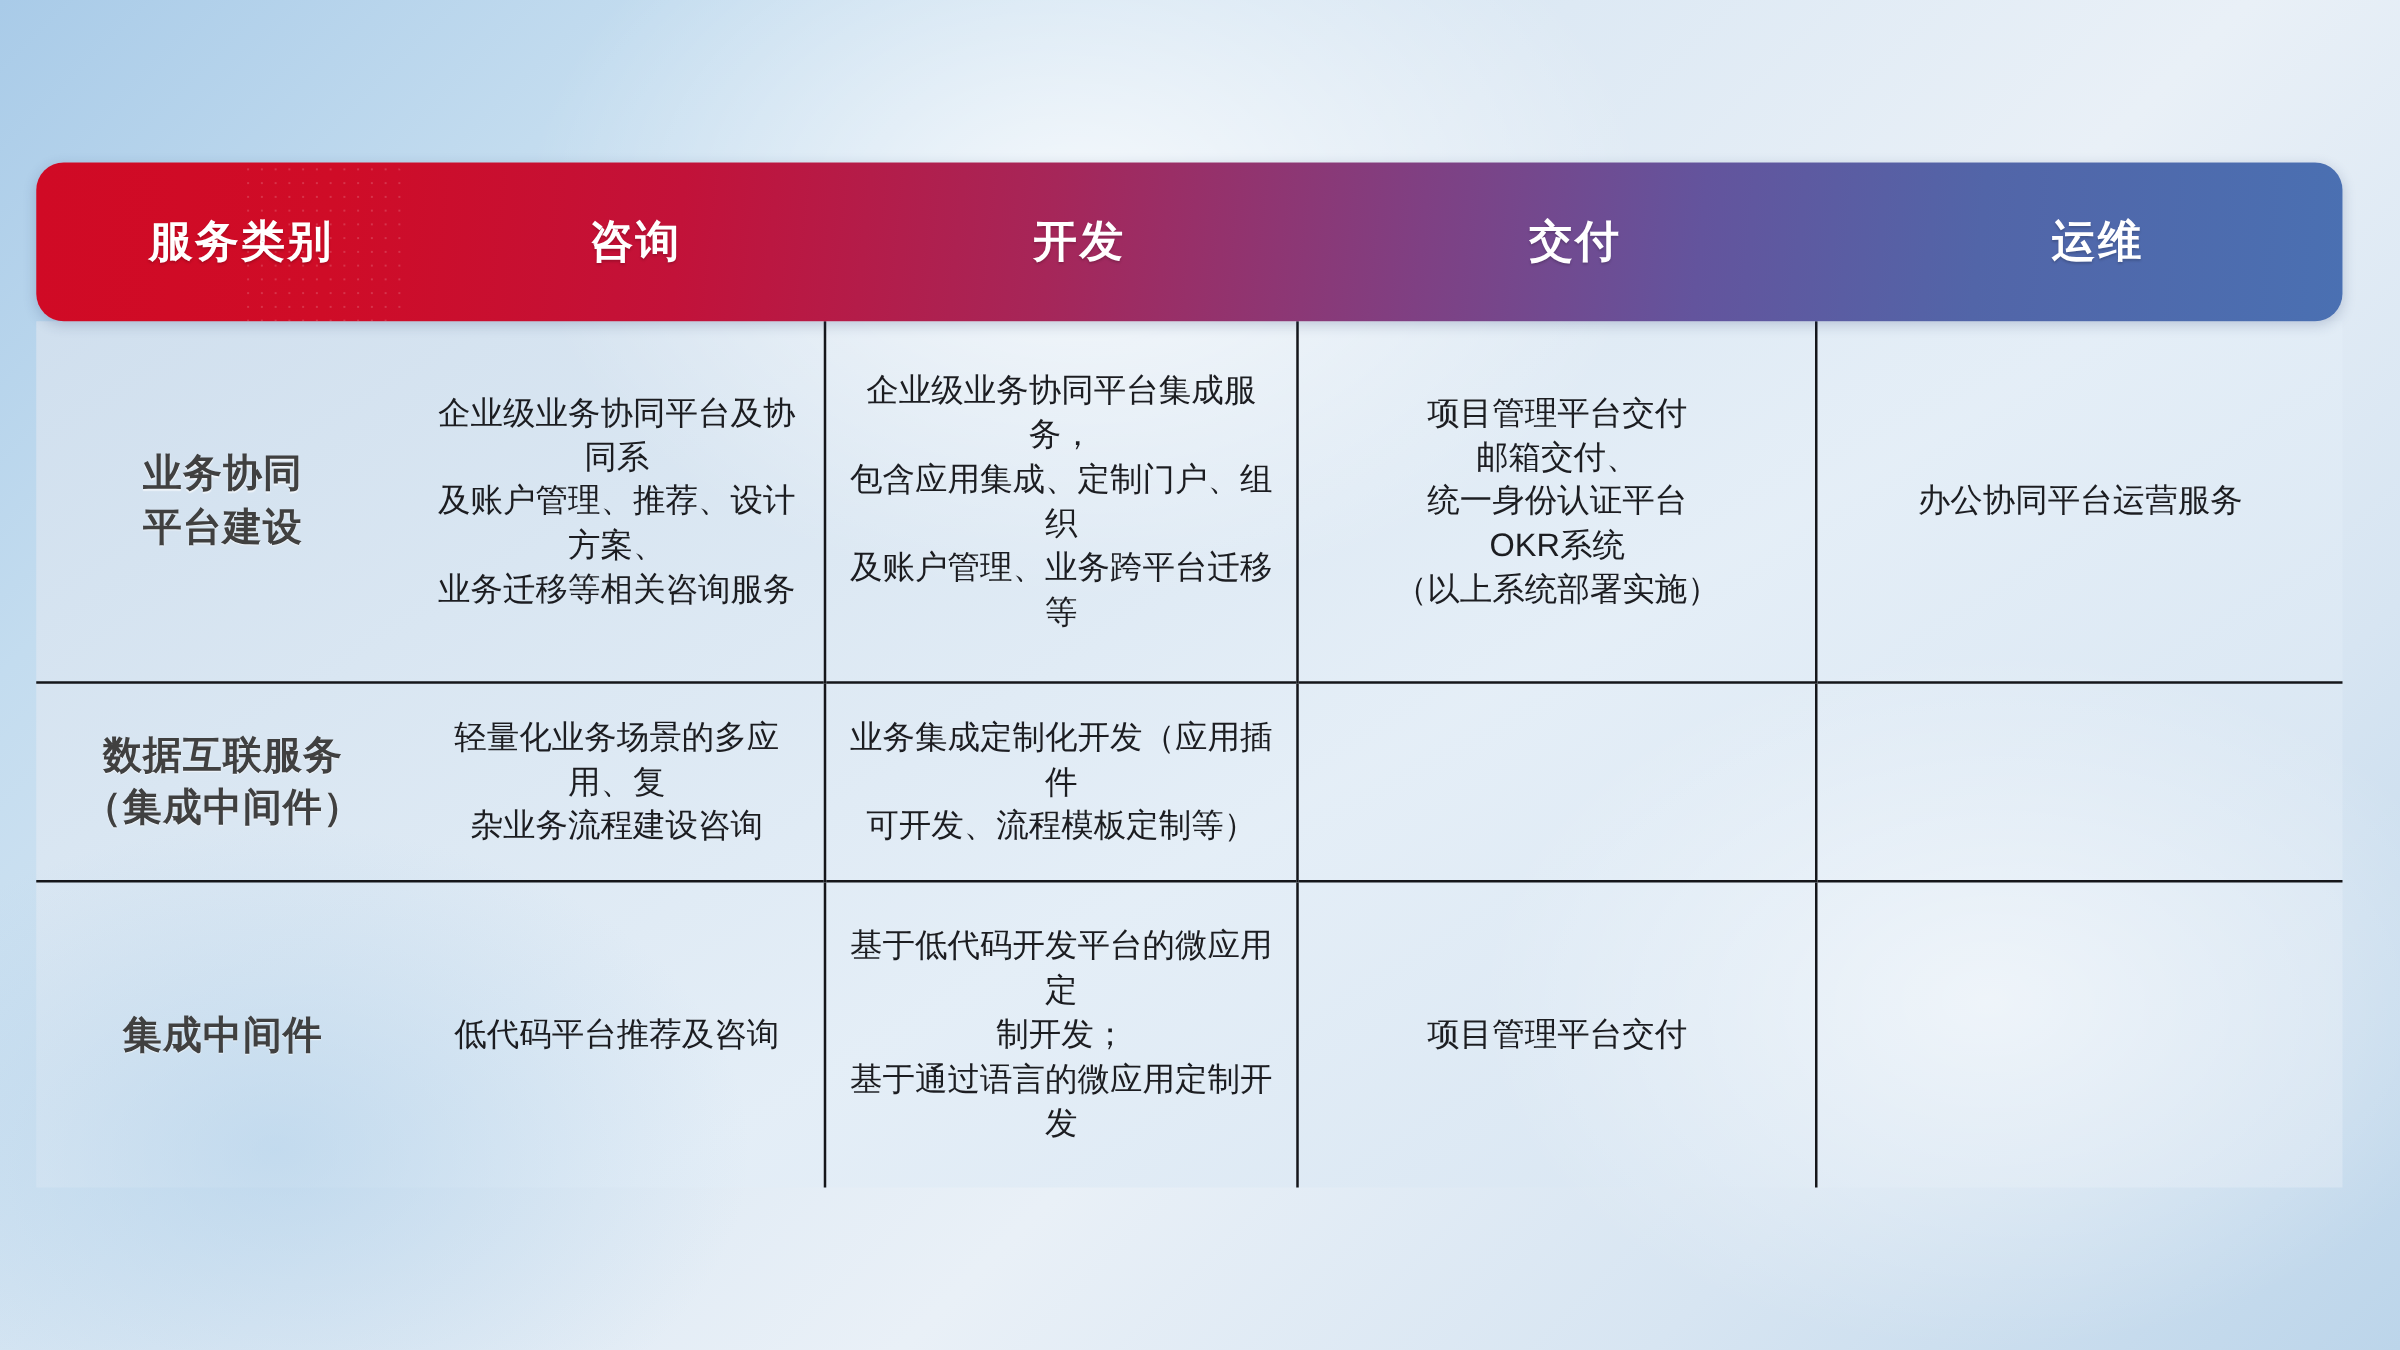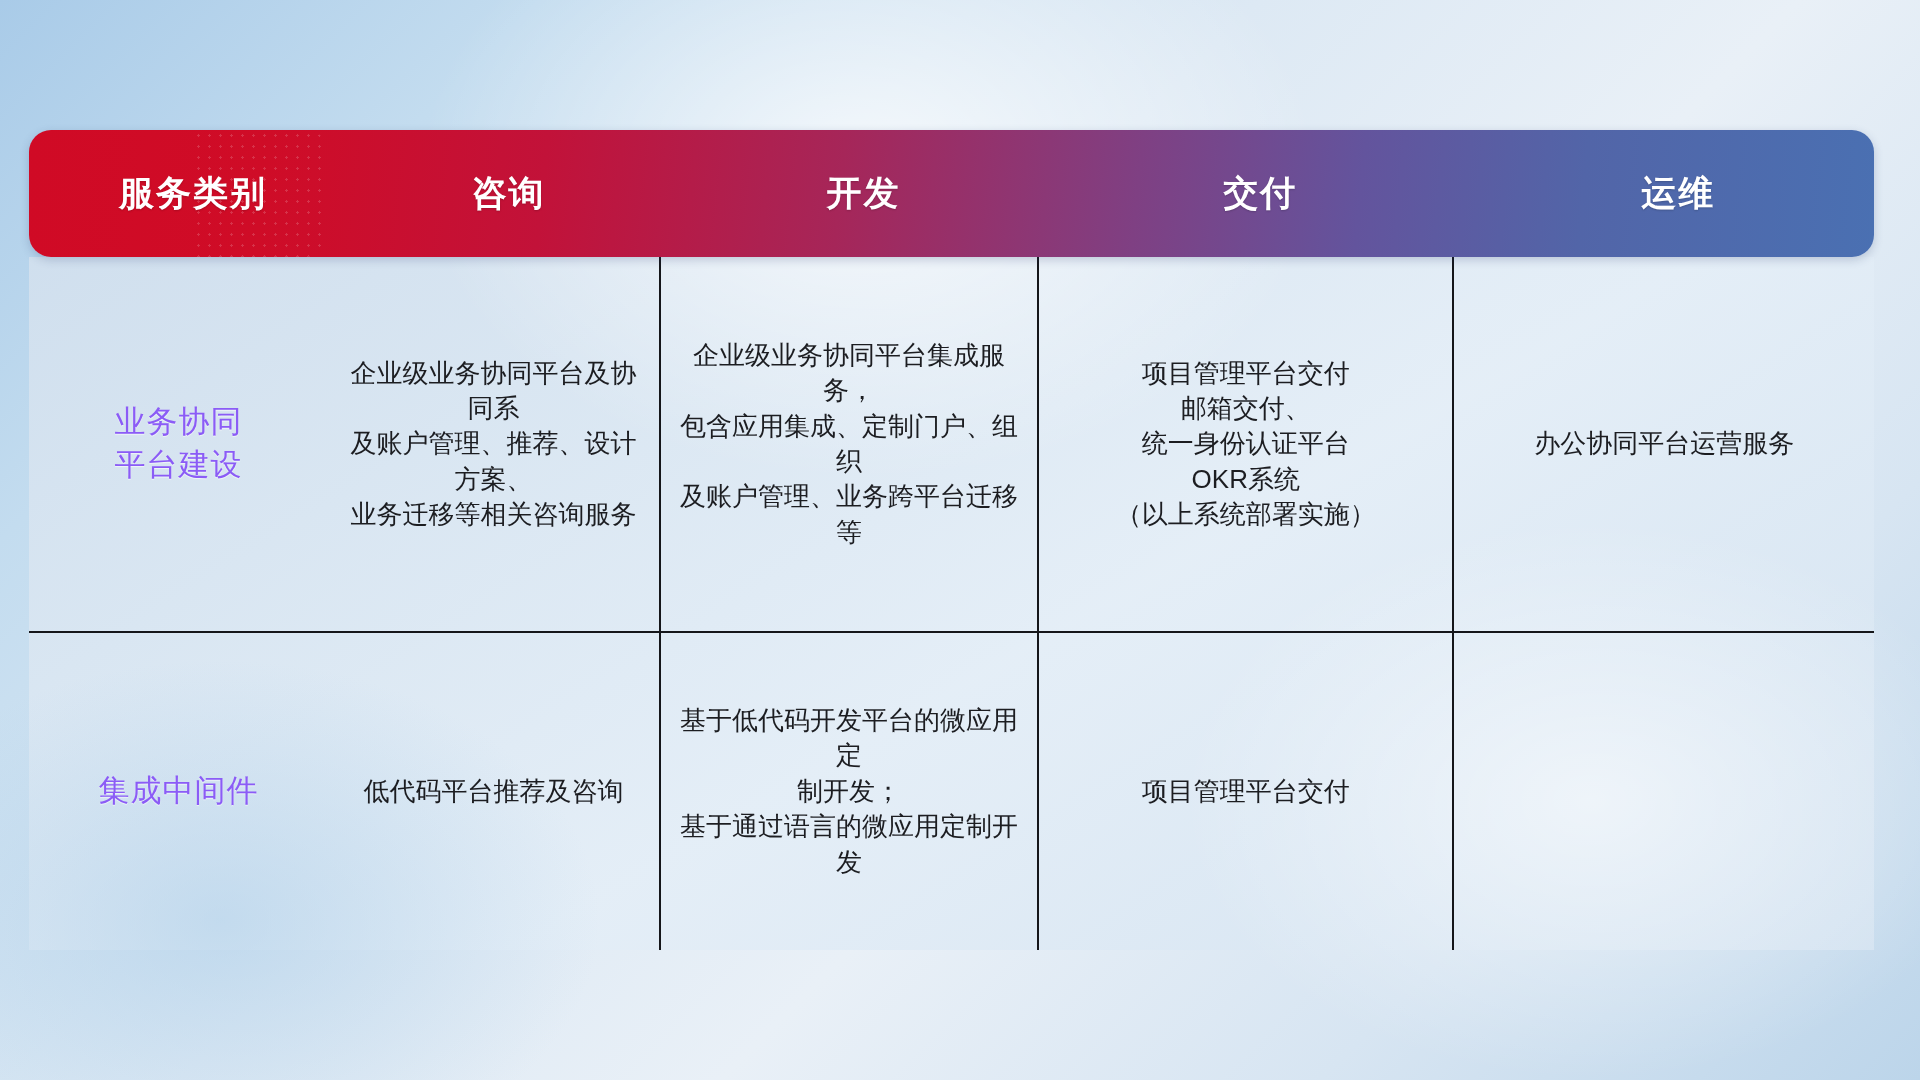--- a/index.html
+++ b/index.html
@@ -122,22 +122,22 @@
     background: transparent;
   }
   tbody tr:first-child td {
     border-top: 0;
   }
   tbody tr td:first-child,
   tbody tr td:last-child {
     border-right: 0;
   }
   tbody tr td.row-head {
-    color: #8b5cf6;
-    font-weight: normal;
+    color: #404040;
+    font-weight: bold;
     font-size: 31px;
     letter-spacing: 1px;
     line-height: 1.38;
     text-shadow: 0 1px 1px rgba(255,255,255,0.65);
   }
 
   
   .body-panel {
     position: absolute;
     left: 0;
@@ -222,20 +222,40 @@
 邮箱交付、
 统一身份认证平台
 OKR系统
 （以上系统部署实施）</span>
         </td>
         <td>
           <span class="cell-text">办公协同平台运营服务</span>
         </td>
       </tr>
 
+      <tr>
+        <td class="row-head">
+          <span class="cell-text">数据互联服务
+（集成中间件）</span>
+        </td>
+        <td>
+          <span class="cell-text">轻量化业务场景的多应用、复
+杂业务流程建设咨询</span>
+        </td>
+        <td>
+          <span class="cell-text">业务集成定制化开发（应用插件
+可开发、流程模板定制等）</span>
+        </td>
+        <td>
+          <span class="cell-text"></span>
+        </td>
+        <td>
+          <span class="cell-text"></span>
+        </td>
+      </tr>
 
       <tr>
         <td class="row-head">
           <span class="cell-text">集成中间件</span>
         </td>
         <td>
           <span class="cell-text">低代码平台推荐及咨询</span>
         </td>
         <td>
           <span class="cell-text">基于低代码开发平台的微应用定

